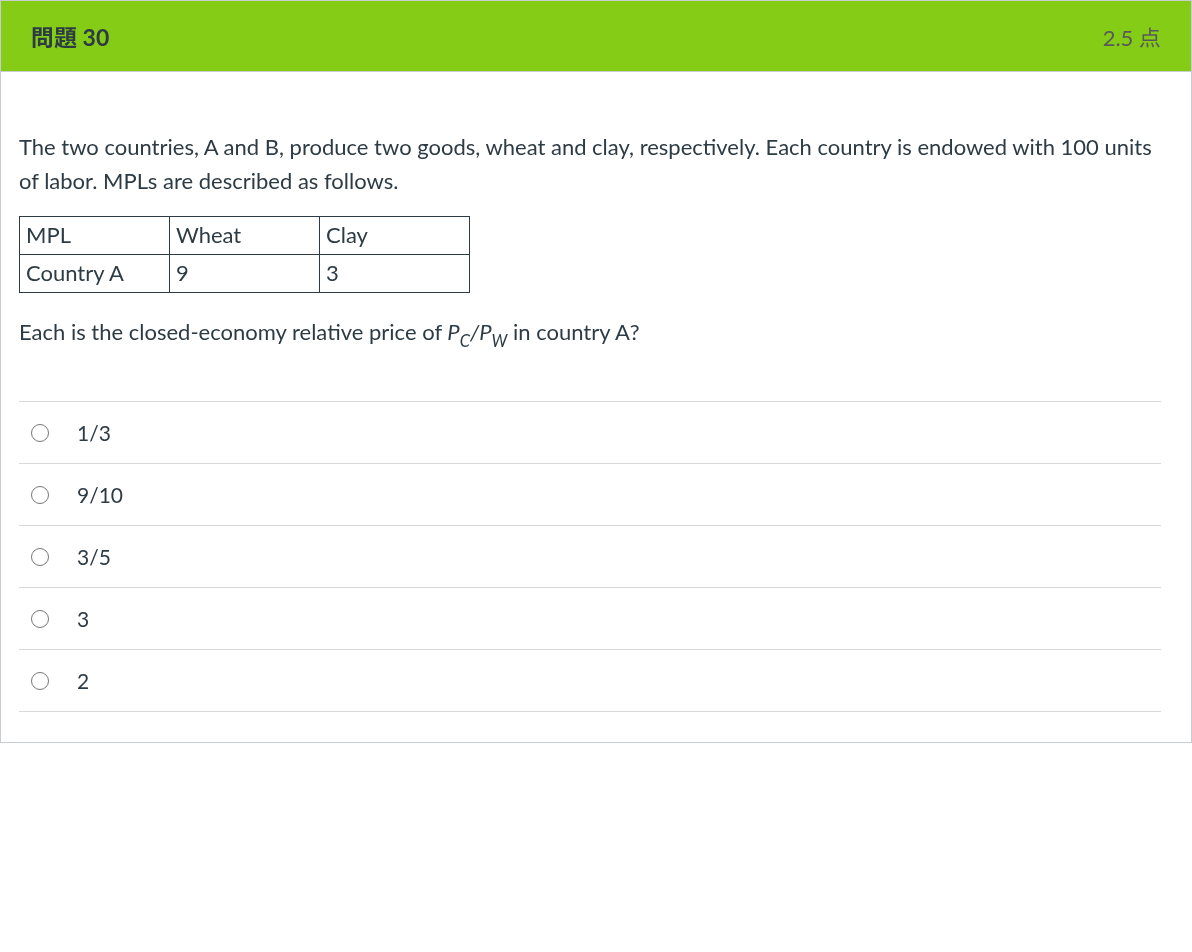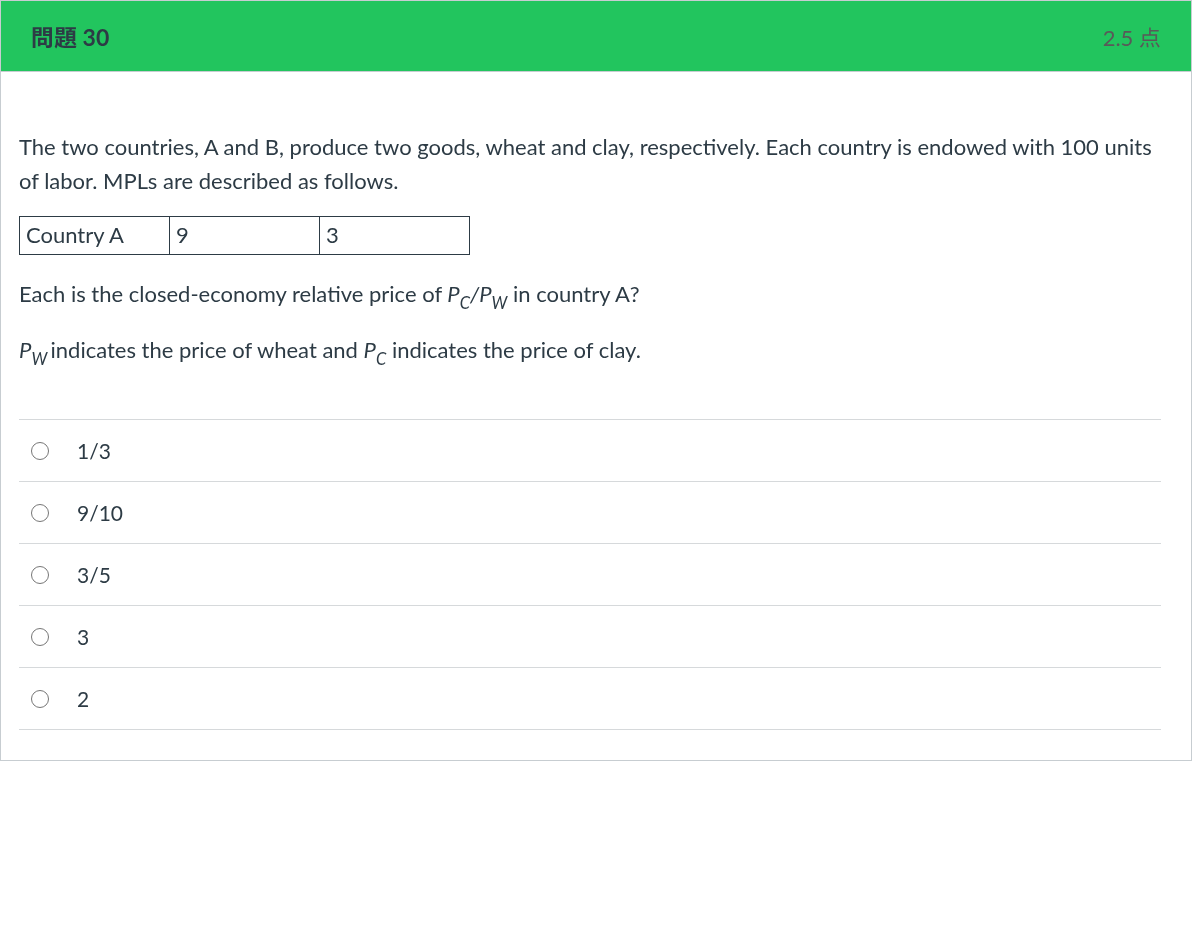--- a/index.html
+++ b/index.html
@@ -12,21 +12,21 @@
   .question-card {
     width: 1192px;
     border: 1px solid #c7cdd1;
     background: #fff;
   }
   .question-header {
     display: flex;
     justify-content: space-between;
     align-items: center;
     padding: 18px 30px 18px 30px;
-    background: #22c55e;
+    background: #84cc16;
     border-bottom: 1px solid #c7cdd1;
   }
   .question-title {
     font-size: 23px;
     font-weight: 700;
     color: #2d3b45;
   }
   .question-points {
     font-size: 22px;
     font-weight: 400;
@@ -89,35 +89,37 @@
     <div class="question-title">問題 30</div>
     <div class="question-points">2.5 点</div>
   </div>
 
   <div class="question-body">
 
     <p class="q-text">The two countries, A and B, produce two goods, wheat and clay, respectively. Each country is endowed with 100 units of labor. MPLs are described as follows.</p>
 
     <table class="mpl-table">
       <tbody>
+          <tr>
+        <td>MPL</td>
+        <td>Wheat</td>
+        <td>Clay</td>
+      </tr>
       <tr>
         <td>Country A</td>
         <td>9</td>
         <td>3</td>
       </tr>
     </tbody>
       </table>
 
     <p class="q-text">
       <span>Each is the closed-economy relative price of </span><span class="sub-i">P</span><span class="sub-sub">C</span><span class="sub-i">/</span><span class="sub-i">P</span><span class="sub-sub">W</span><span> in country A?</span>
     </p>
 
-    <p class="q-text">
-      <span class="sub-i">P</span><span class="sub-sub">W </span><span>indicates the price of wheat and </span><span class="sub-i">P</span><span class="sub-sub">C</span><span> indicates the price of clay.</span>
-    </p>
 
     <div class="options">
       <label class="option-row">
         <input type="radio" name="q30" style="">
         <span class="option-label">1/3</span>
       </label>
       <label class="option-row">
         <input type="radio" name="q30" style="">
         <span class="option-label">9/10</span>
       </label>

